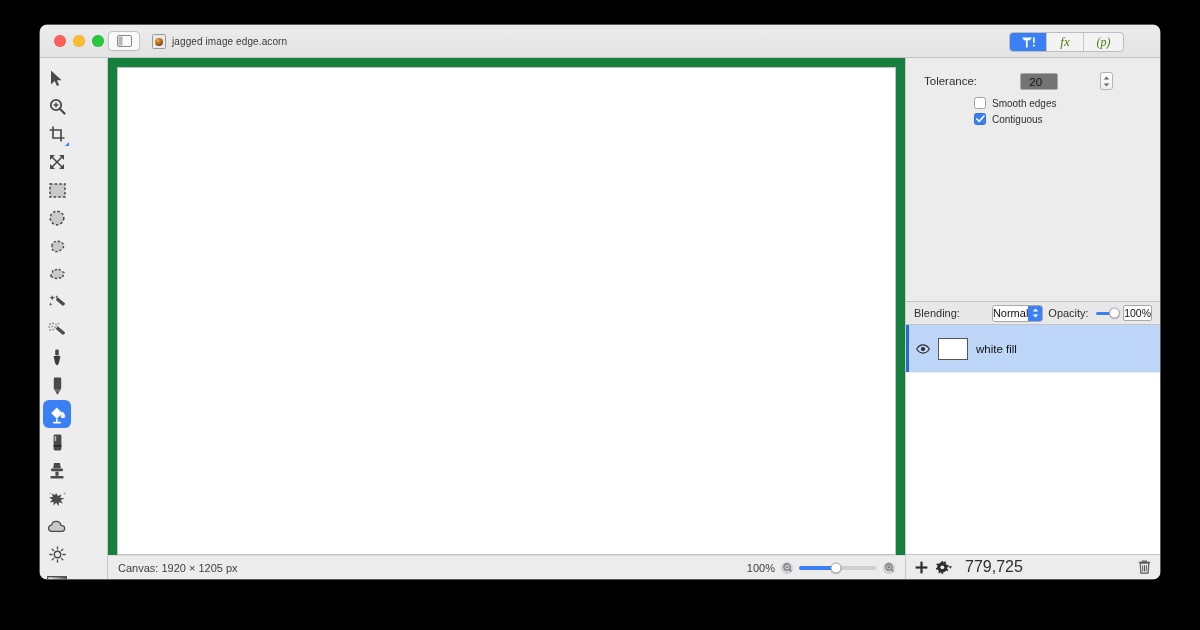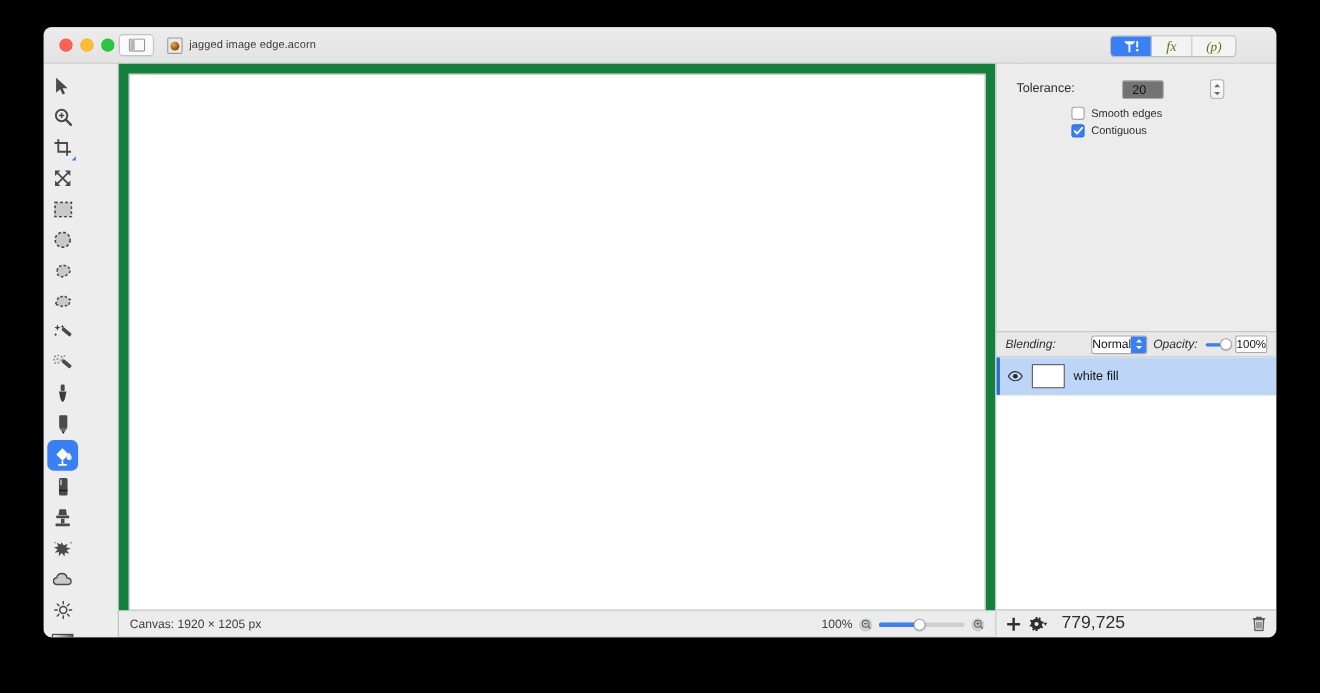--- a/index.html
+++ b/index.html
@@ -199,21 +199,21 @@
 
   
   #layers-header {
     height:24px;
     border-top:1px solid #c4c4c4;
     border-bottom:1px solid #c4c4c4;
     background:#e8e8e8;
     display:flex; align-items:center;
     padding:0 8px; gap:5px;
   }
-  .hdr-label { font-size:11px; color:#2e2e2e;font-style:italic; }
+  .hdr-label { font-size:11px; color:#2e2e2e; }
   #blend-select {
     width:66px; height:17px;
     background:#fff; border:0.5px solid #a9a9a9; border-radius:3px;
     display:flex; align-items:center; position:relative;margin-left:27px;
   }
   #blend-select .val {
     flex:1; text-align:center; font-size:11px; color:#111;
   }
   #blend-select .arrows {
     width:14px; height:100%;
@@ -236,21 +236,21 @@
     background:#fdfdfd; border:0.5px solid #a7a7a7;
     box-shadow:0 0.5px 1px rgba(0,0,0,.25);
   }
   #opacity-field {
     width:32px; height:16px;
     background:#fff; border:0.5px solid #a9a9a9; border-radius:2px;
     font-size:10.5px; color:#111; text-align:center; line-height:15px;
   }
   #layers-list { flex:1; background:#fff; }
   .layer-row {
-    height:35px; display:flex; align-items:center;
+    height:48px; display:flex; align-items:center;
     padding-left:10px; gap:8px;
     border-bottom:0.5px solid #ececec;
     position:relative;
   }
   .layer-row.selected { background:#bdd5f7; }
   .layer-row.selected::before {
     content:""; position:absolute; left:0; top:0; bottom:0;
     width:3px; background:#2a6ad6;
   }
   .layer-thumb {

